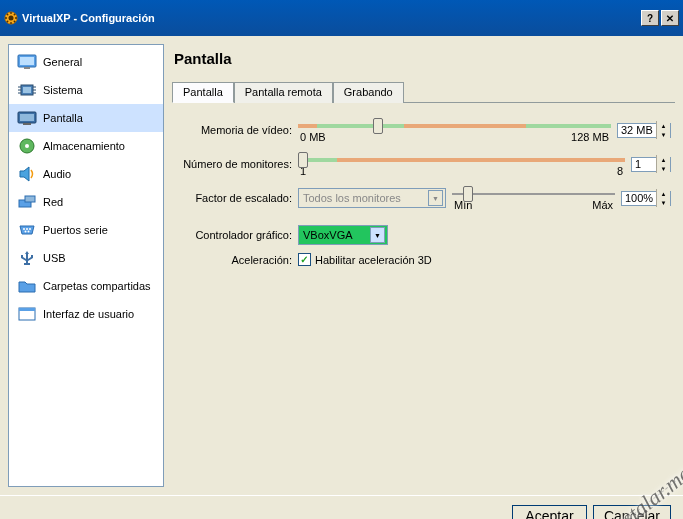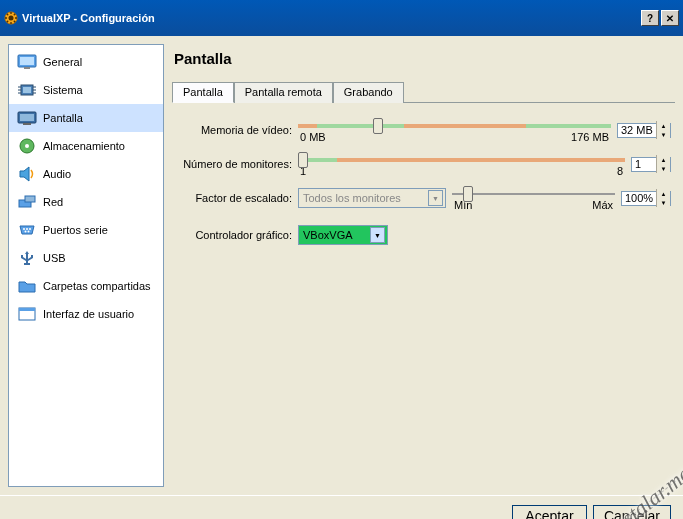--- a/index.html
+++ b/index.html
@@ -188,21 +188,21 @@
           <div class="slider-wrap">
             <div class="slider-track">
               <div class="slider-bar sb-o" style="left:0;width:6%"></div>
               <div class="slider-bar sb-g" style="left:6%;width:28%"></div>
               <div class="slider-bar sb-o" style="left:34%;width:39%"></div>
               <div class="slider-bar sb-g" style="left:73%;width:27%"></div>
               <div class="slider-thumb" style="left:24%"></div>
             </div>
             <div class="slider-labels">
               <span>0 MB</span>
-              <span>176 MB</span>
+              <span>128 MB</span>
             </div>
           </div>
           <div class="spin">
             <input value="32 MB" style="">
             <div class="arrows">
                 <div>▲</div>
                 <div>▼</div>
               </div>
           </div>
         </div>
@@ -262,20 +262,29 @@
       <div class="row" style="margin-top:14px">
         <div class="lbl"><span>Controlador gráfico:</span></div>
         <div class="ctrl">
           <div class="dropdown" style="width:90px">
             <span>VBoxVGA</span>
             <div class="dd-arrow">▼</div>
           </div>
         </div>
       </div>
 
+      <div class="row">
+        <div class="lbl"><span>Aceleración:</span></div>
+        <div class="ctrl">
+          <div class="checkbox-row">
+            <div class="cb">✓</div>
+            <span>Habilitar aceleración 3D</span>
+          </div>
+        </div>
+      </div>
 
     </div>
   </div>
 </div>
 
 <div class="footer">
   <button class="btn">Aceptar</button>
   <button class="btn">Cancelar</button>
 </div>
 

